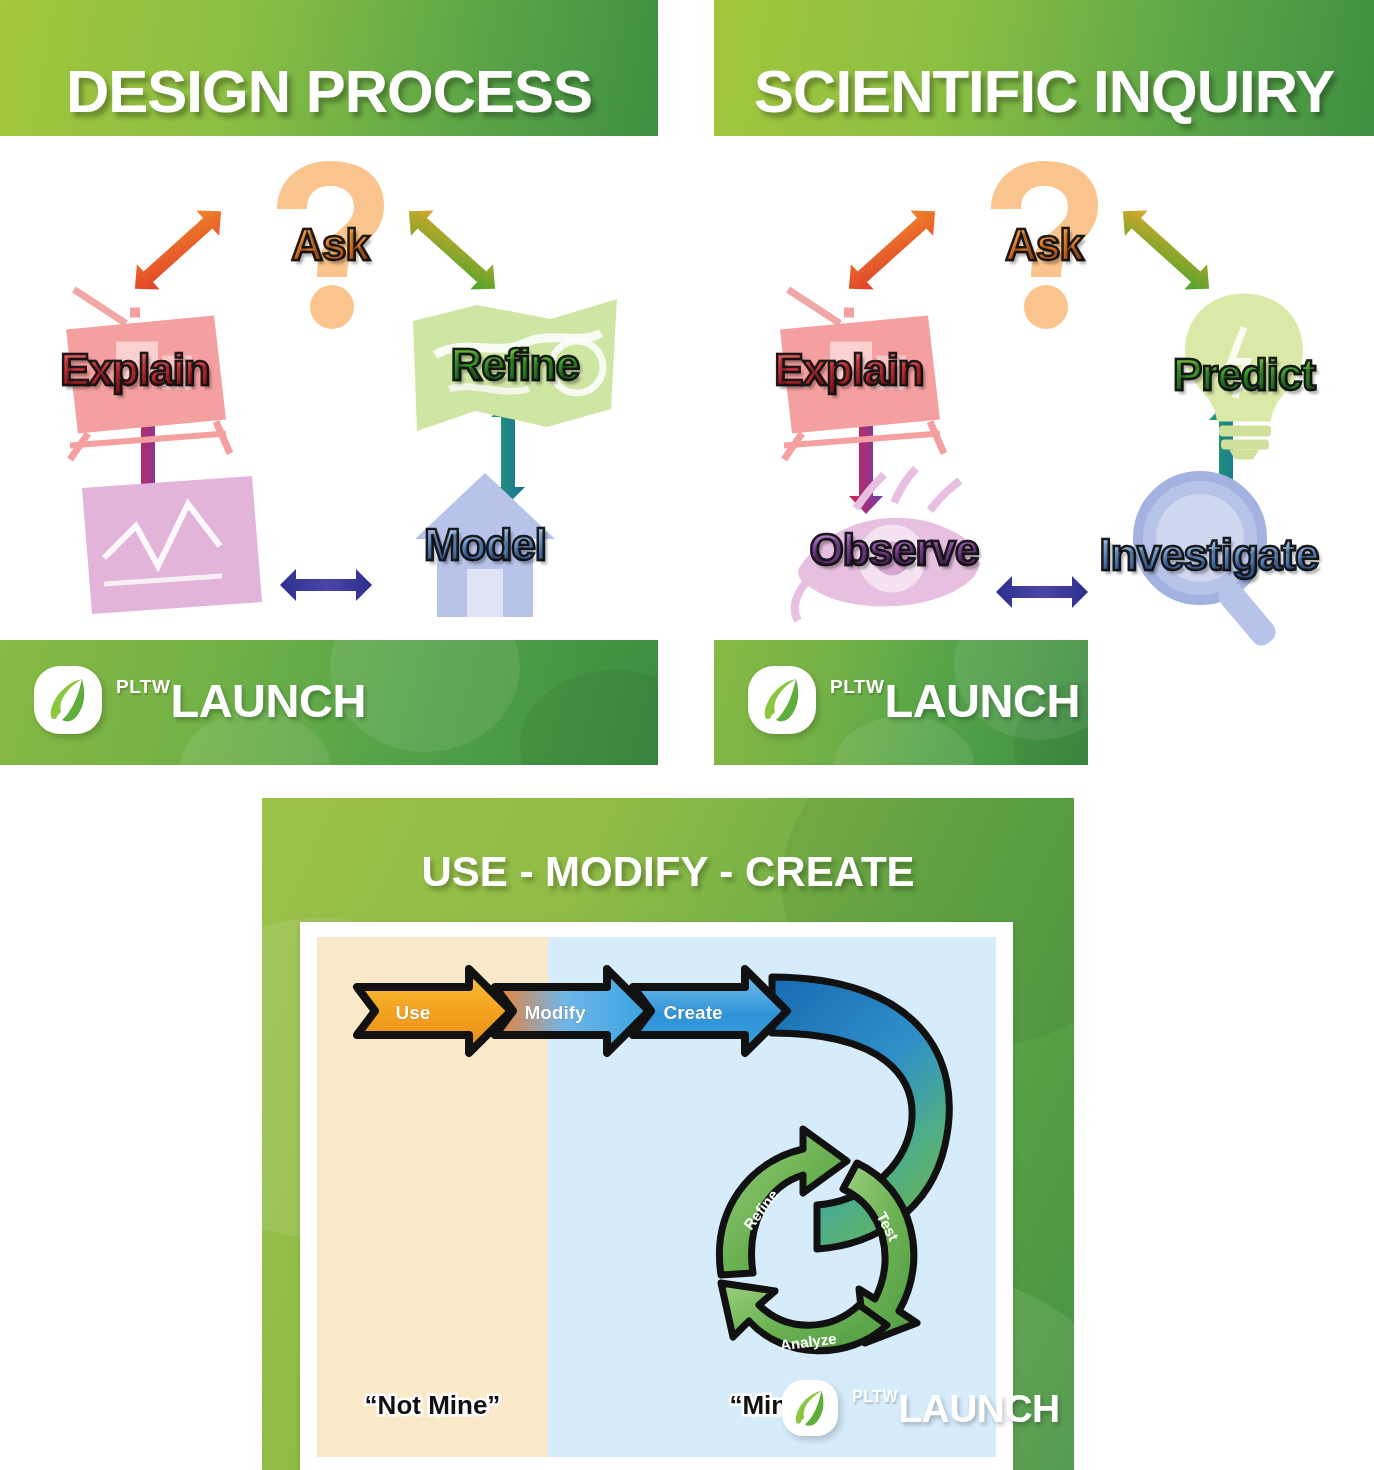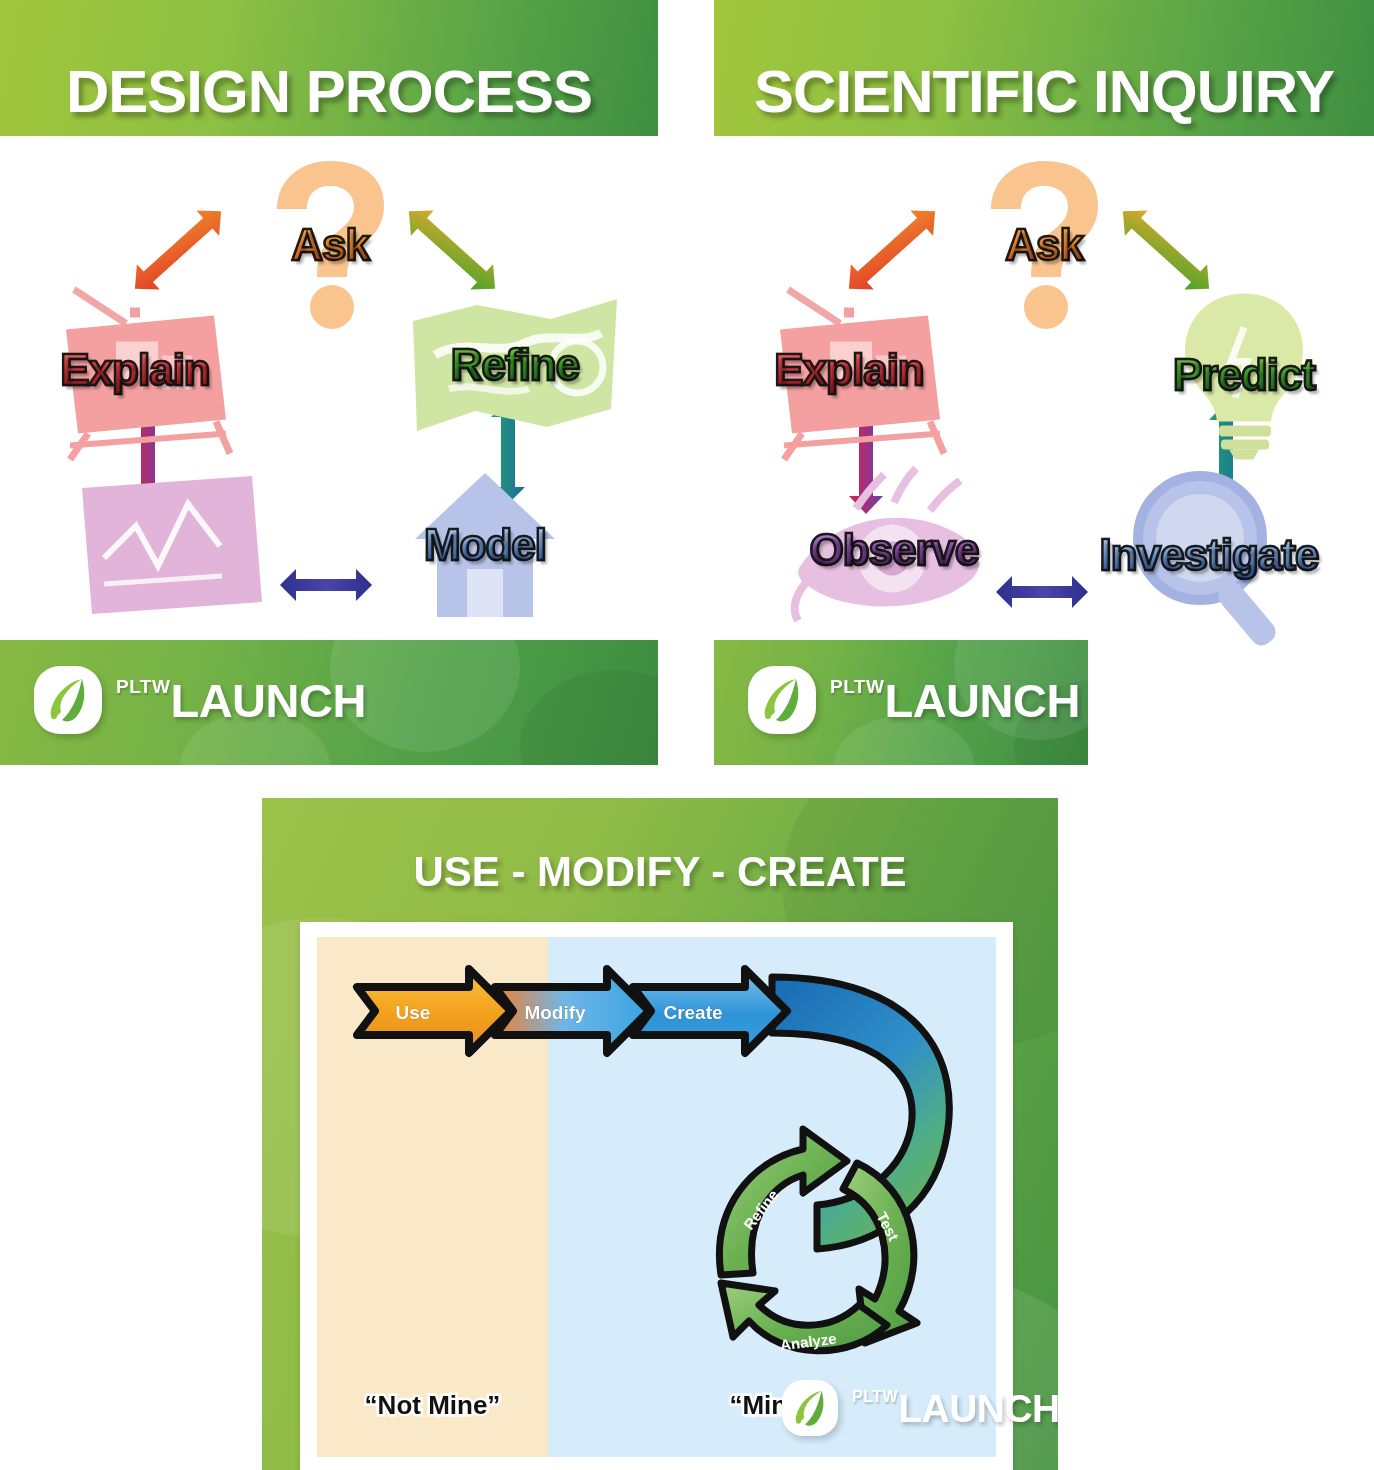--- a/index.html
+++ b/index.html
@@ -130,20 +130,21 @@
 
   
   #umc-panel {
     position: absolute;
     left: 262px;
     top: 798px;
     width: 796px;
     height: 672px;
     overflow: hidden;
     background: linear-gradient(115deg, #9cc24a 0%, #8fbb46 32%, #62a846 66%, #469242 100%);
+    padding-left: 16px;
   }
   #umc-title {
     position: absolute;
     left: 0; right: 0;
     top: 50px;
     text-align: center;
     color: #ffffff;
     font-weight: bold;
     font-size: 42px;
     letter-spacing: 0px;

